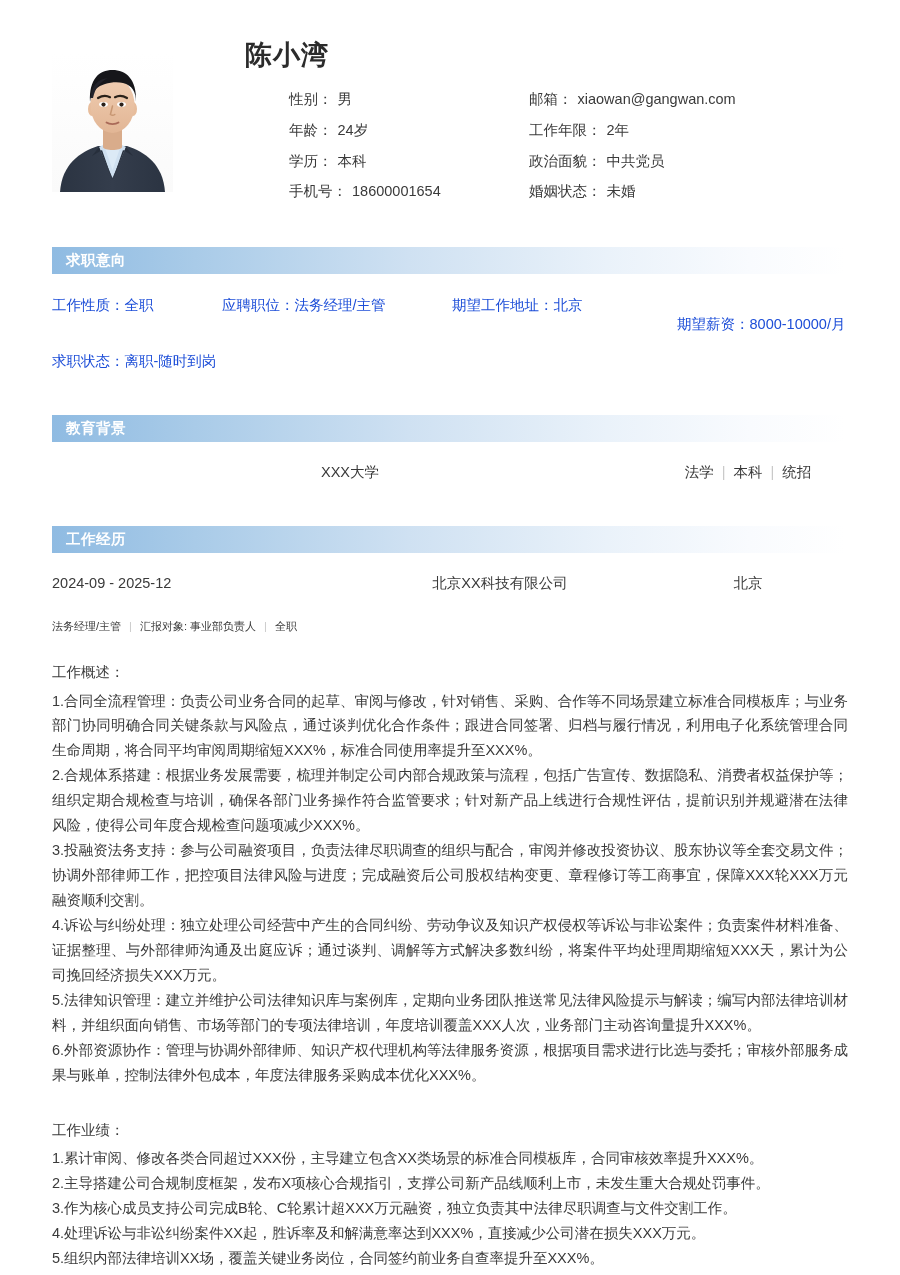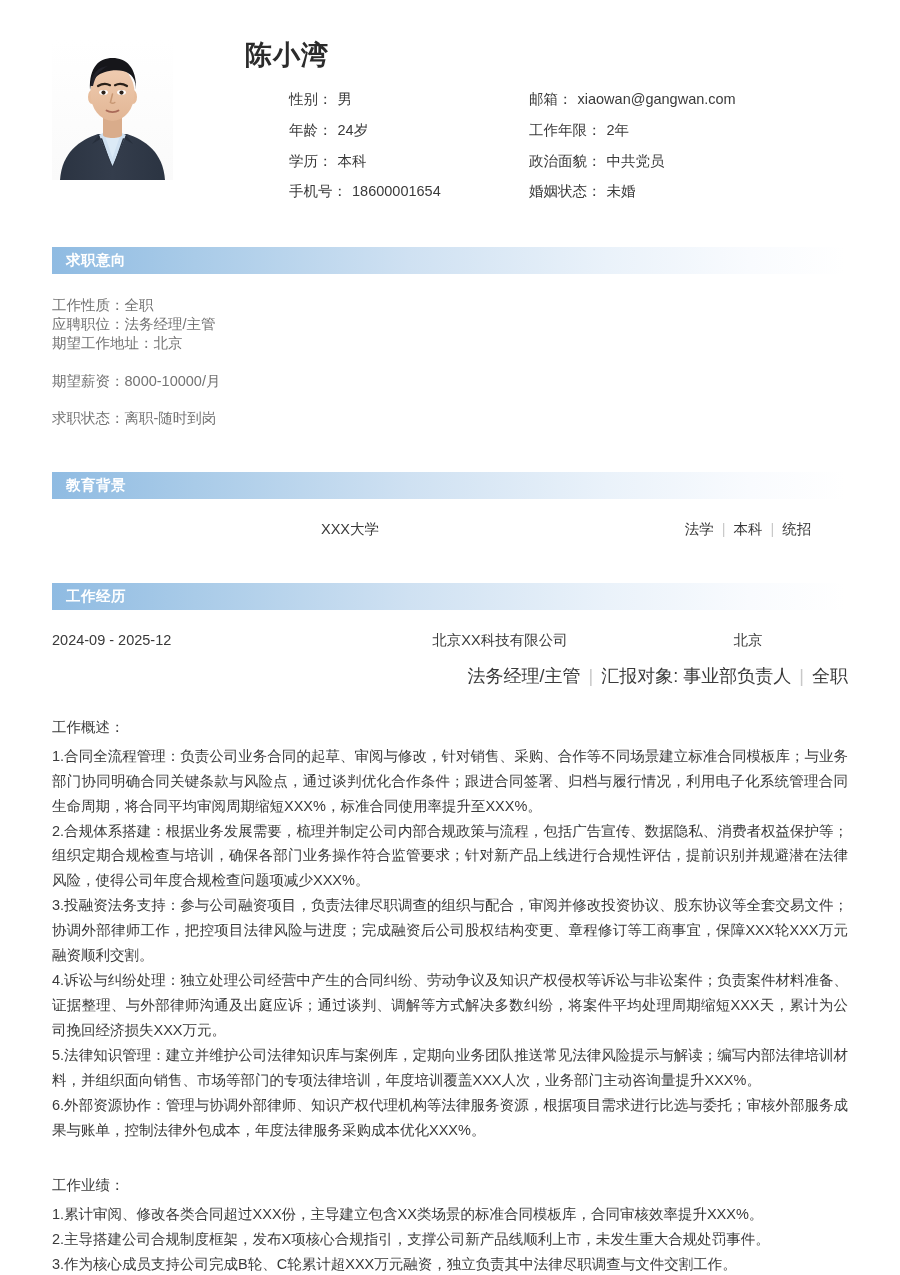--- a/index.html
+++ b/index.html
@@ -16,21 +16,21 @@
     width:900px;
     min-height:1275px;
     position:relative;
     background:#fff;
     overflow:hidden;
   }
 
   
   .header {
     display:flex;
-    align-items:flex-start;
+    align-items:center;
     padding:40px 52px 0 52px;
   }
   .photo {
     width:121px;
     height:140px;
     flex:0 0 121px;
     position:relative;
     overflow:hidden;
     background:#ffffff;
   }
@@ -101,34 +101,32 @@
     font-size:14.5px;
     line-height:1.72;
     color:#3a3a3a;
     margin-top:11px;
     text-align:justify;
   }
   .para.tight { margin-top:4px; }
   .para.lines { white-space:pre-line; }
 
   .subline {
-    font-size:18px;
+    font-size:11px;
     color:#3a3a3a;
-    margin-top:12px;
+    margin-top:25px;
     line-height:1.6;
-    text-align:right;
   }
 
   
   .intent-row {
     display:flex;
     font-size:14.5px;
-    color:#737373;
+    color:#1d4ed8;
     margin-top:22px;
-    flex-direction:column;
   }
   .intent-row .cell { white-space:nowrap; }
   .intent-row .c1 { width:170px; }
   .intent-row .c2 { width:230px; }
   .intent-row .c3 { width:225px; }
   .intent-row .c4 { flex:1;margin-top:19px; }
   .intent-row2 { margin-top:18px; }
   .spacer-20 { height:20px; }
   .spacer-26 { height:26px; }
   .spacer-44 { height:44px; }

